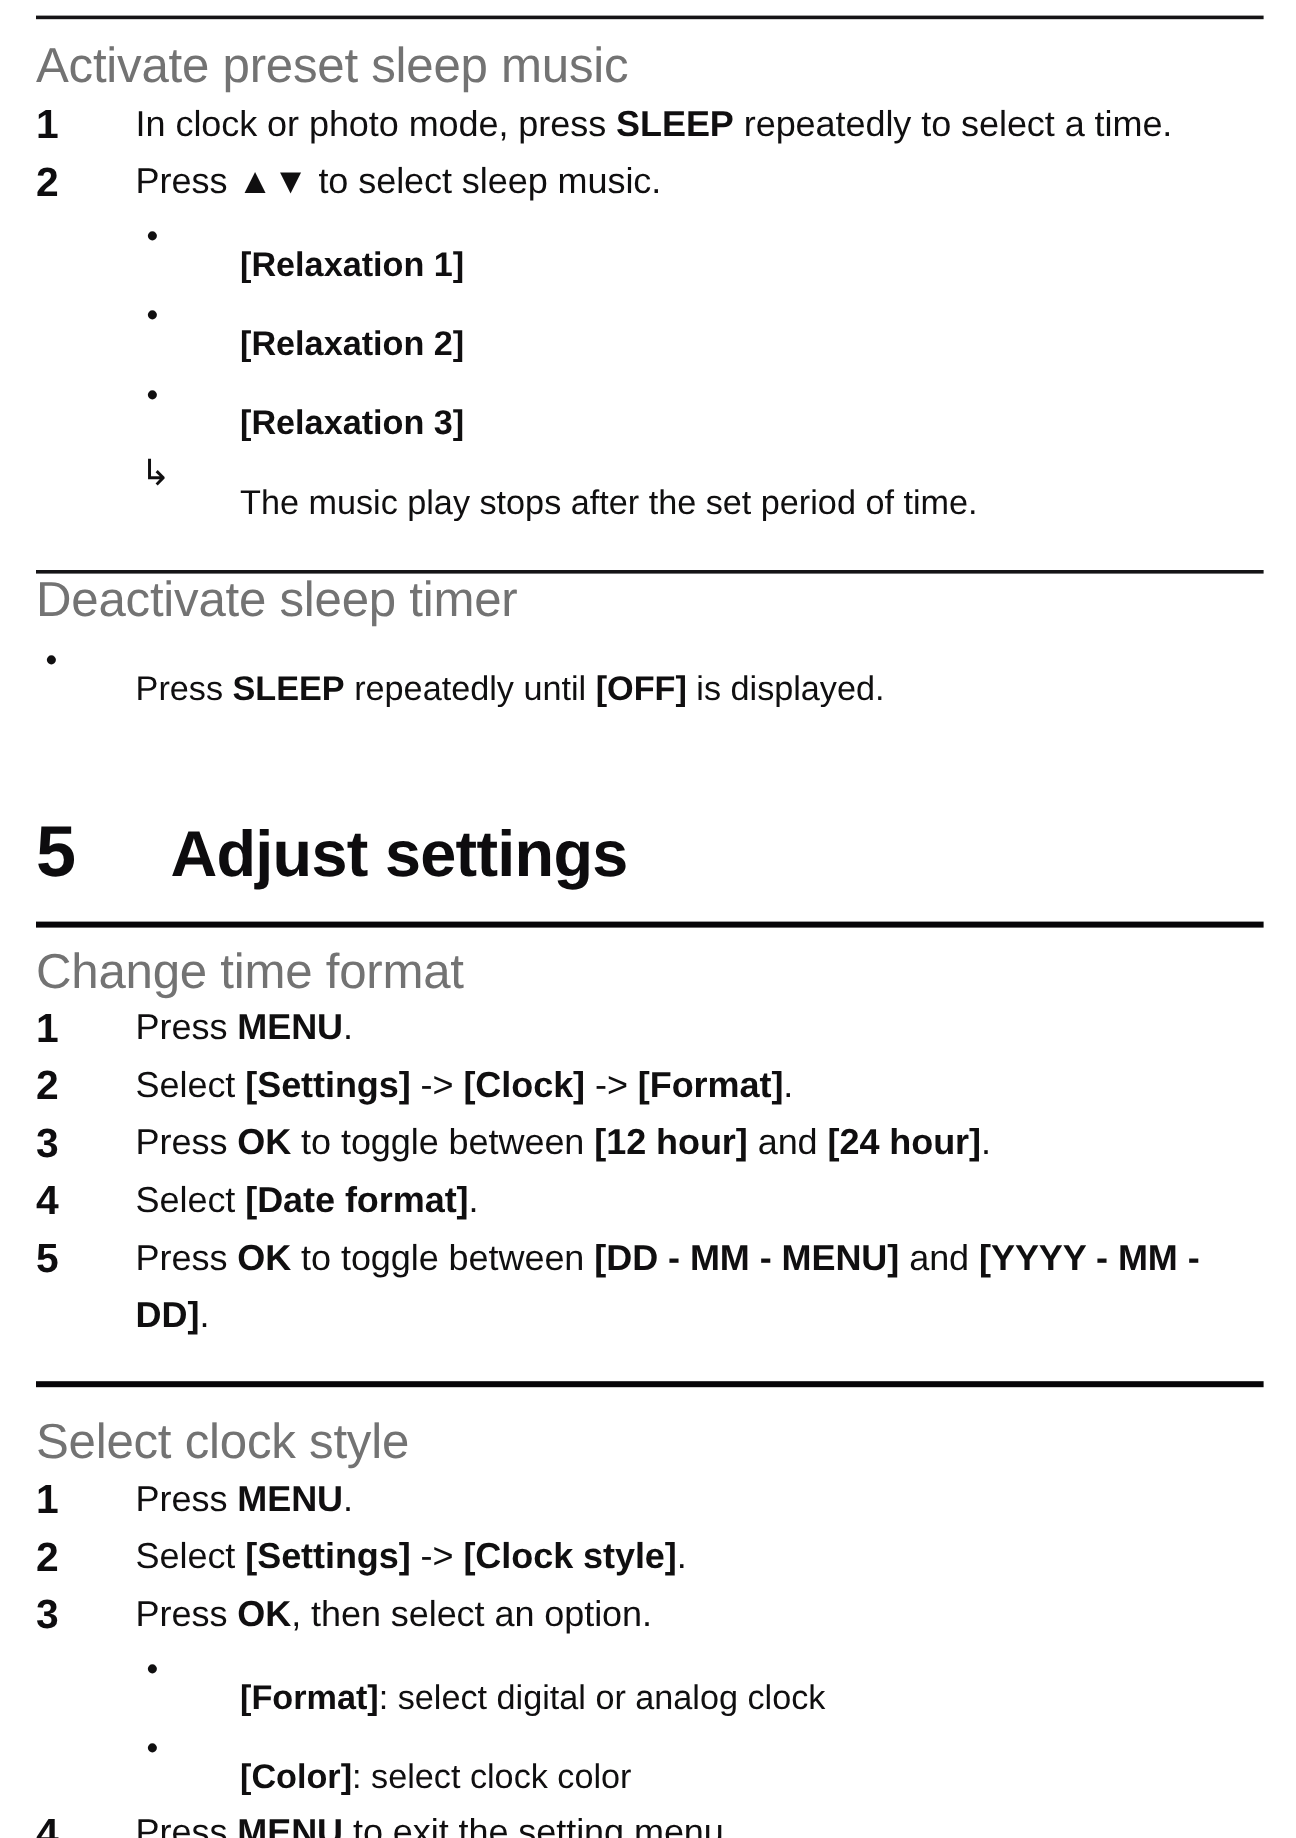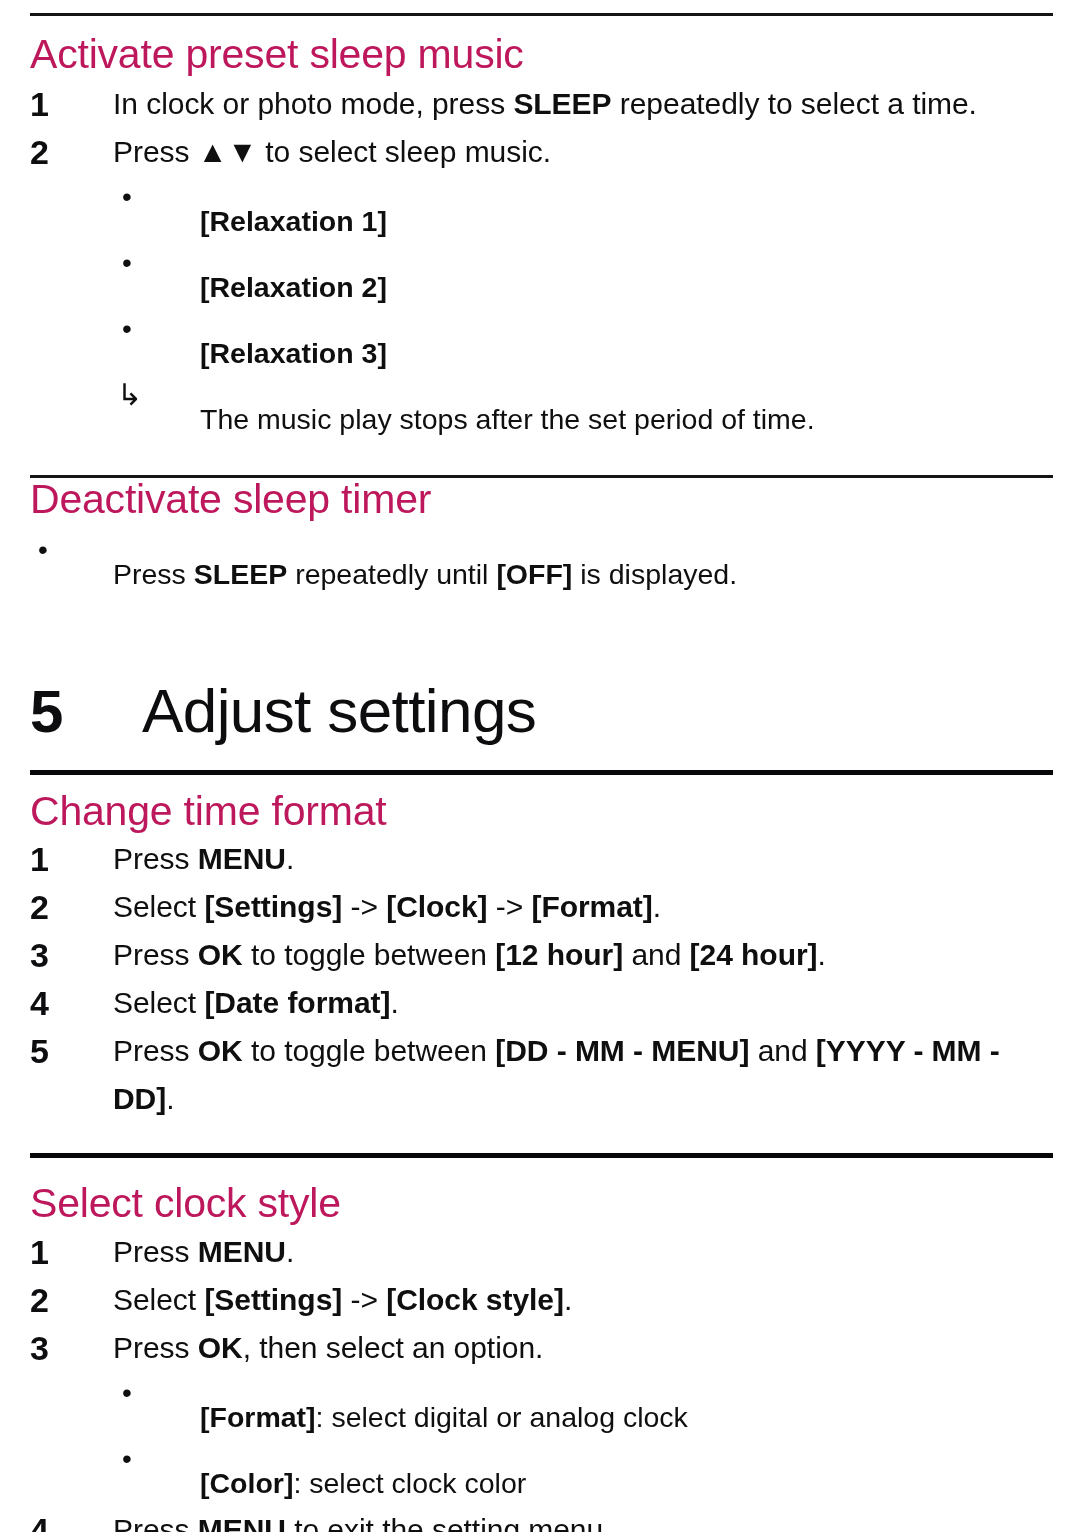--- a/index.html
+++ b/index.html
@@ -32,39 +32,39 @@
   .rule.thick { height: 5px; background: #070608; }
 
   
   .sec-head {
     font-size: 41px;
     font-weight: 400;
     line-height: 1.06;
     letter-spacing: -0.2px;
     margin: 0;
     padding: 0;
-    color: #be185d;
+    color: #737373;
   }
 
   .chapter {
     display: flex;
     align-items: baseline;
     margin: 0;
   }
   .chapter-num {
     font-size: 60px;
     font-weight: 700;
     line-height: 1;
     width: 112px;
     flex: 0 0 112px;
     color: #0d0c0e;
   }
   .chapter-title {
-    font-size: 62px;
-    font-weight: 400;
+    font-size: 54px;
+    font-weight: 700;
     line-height: 1;
     letter-spacing: -0.6px;
     color: #0d0c0e;
   }
 
   
   .step {
     display: flex;
     align-items: flex-start;
     margin: 0;

